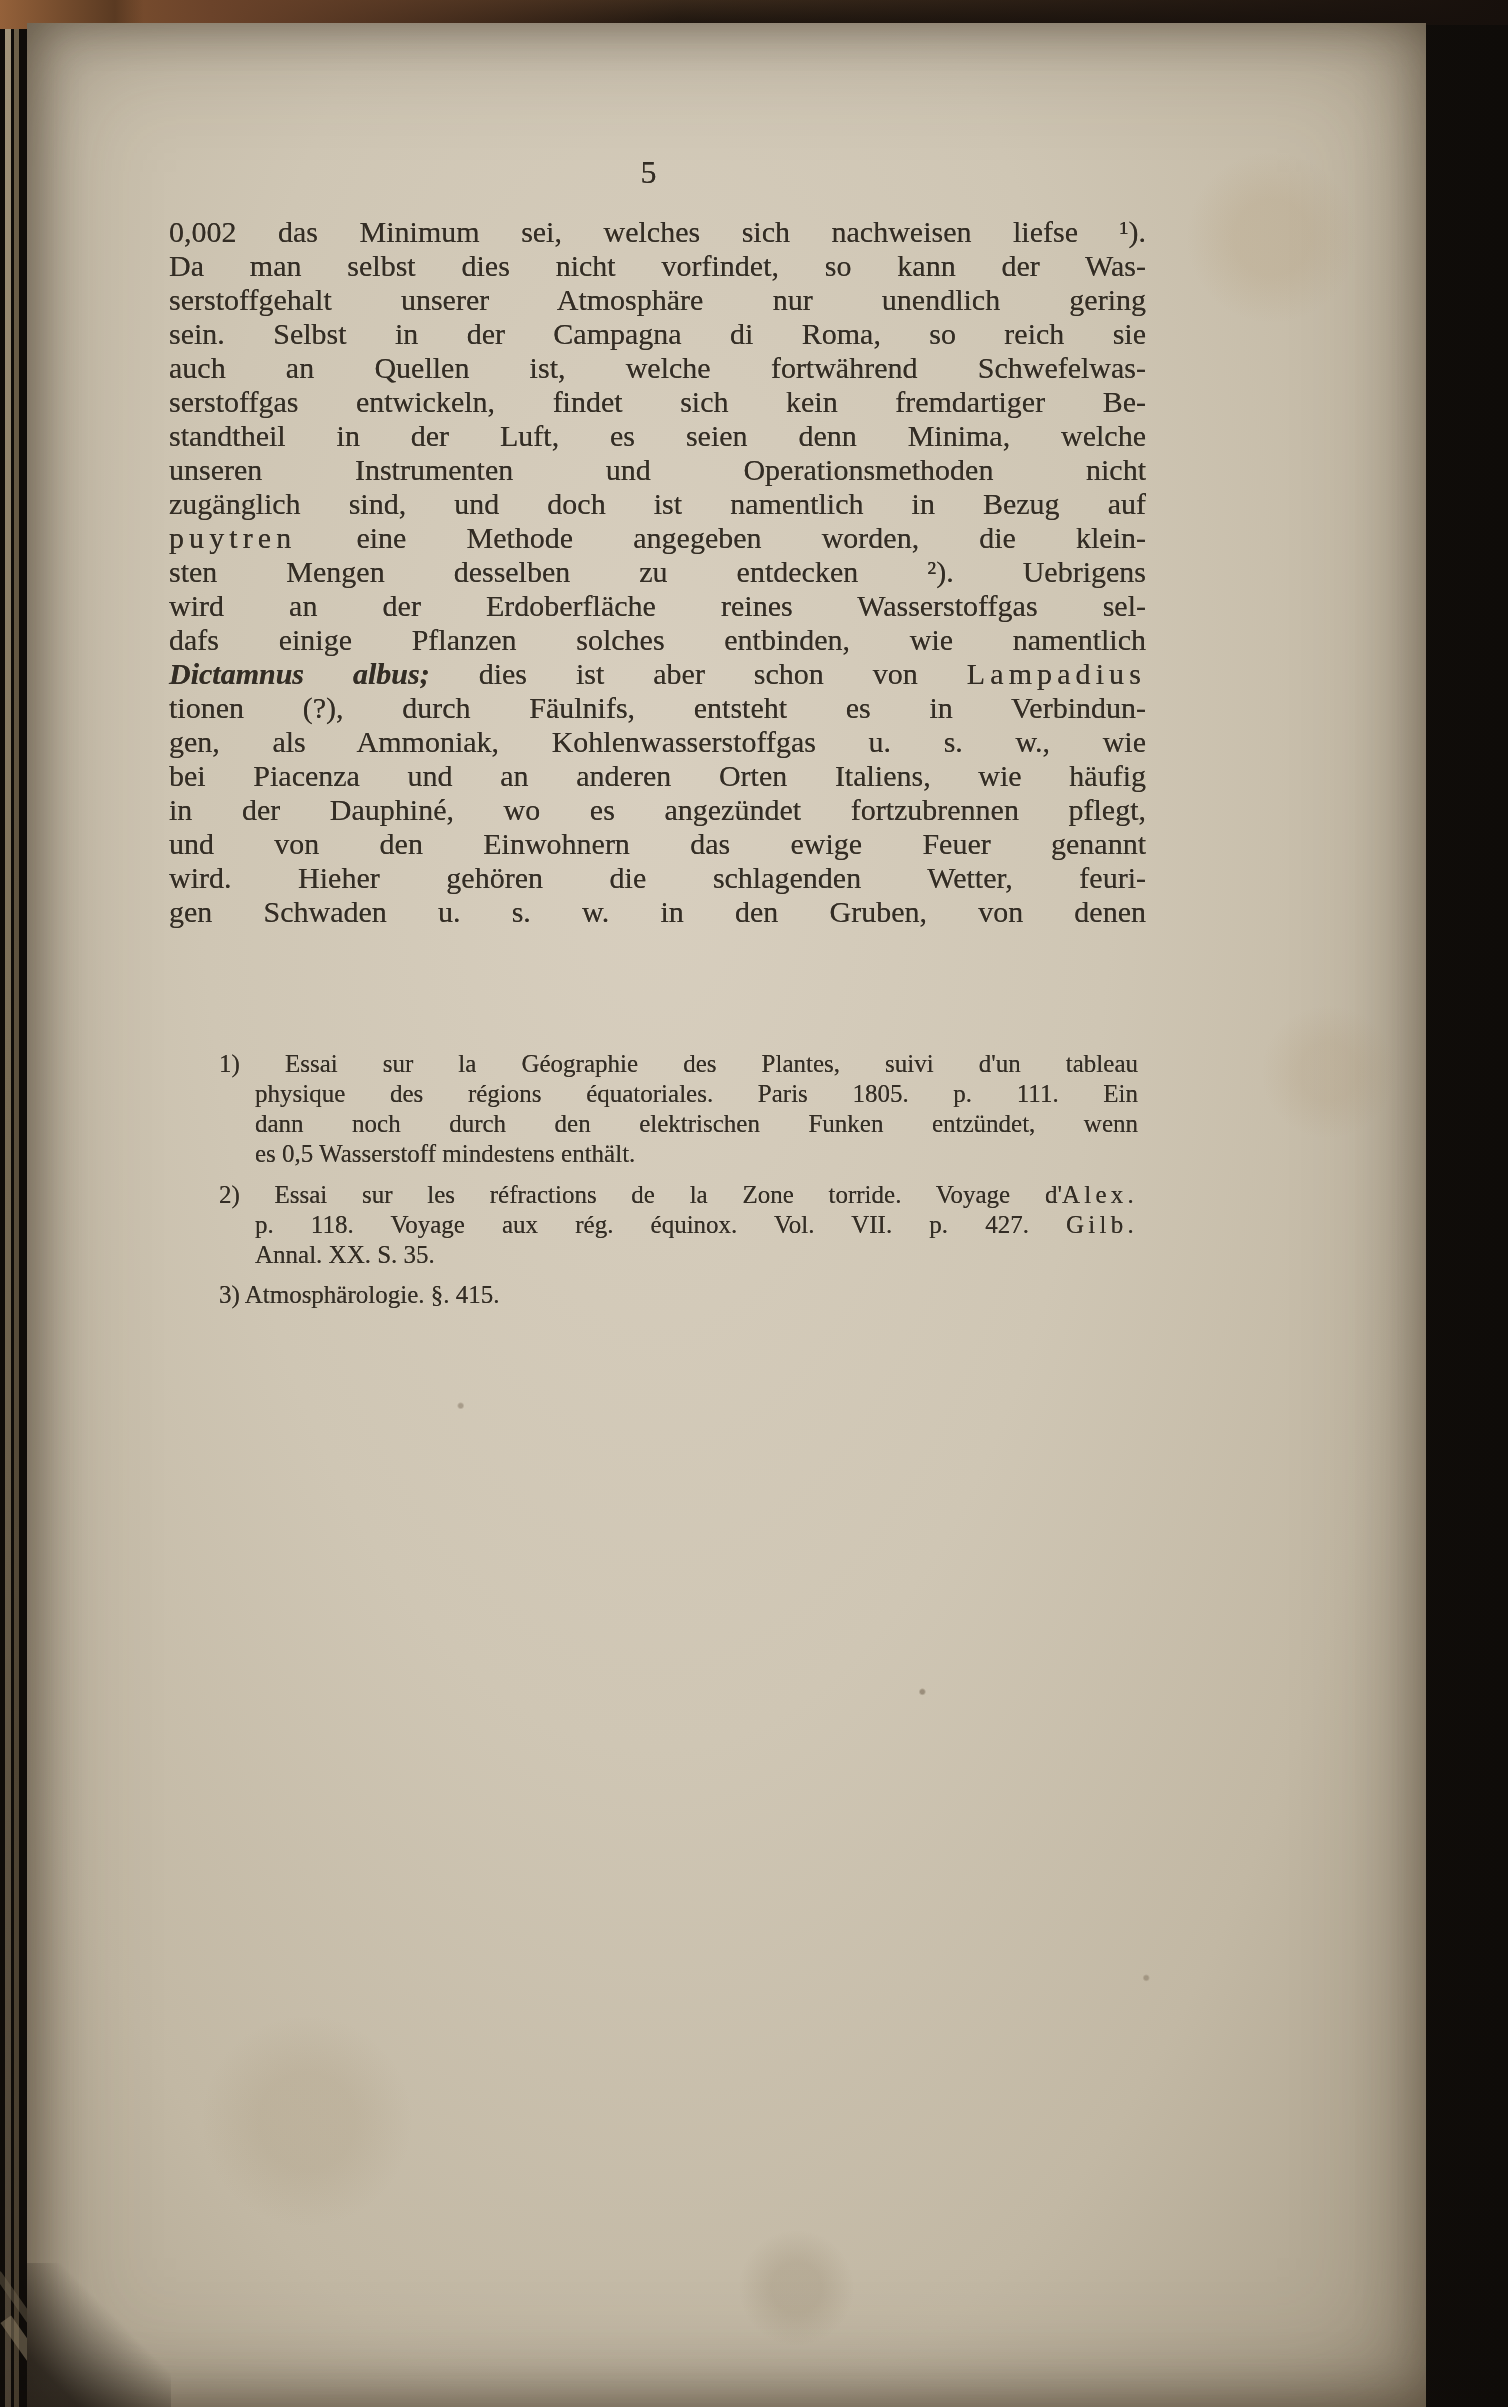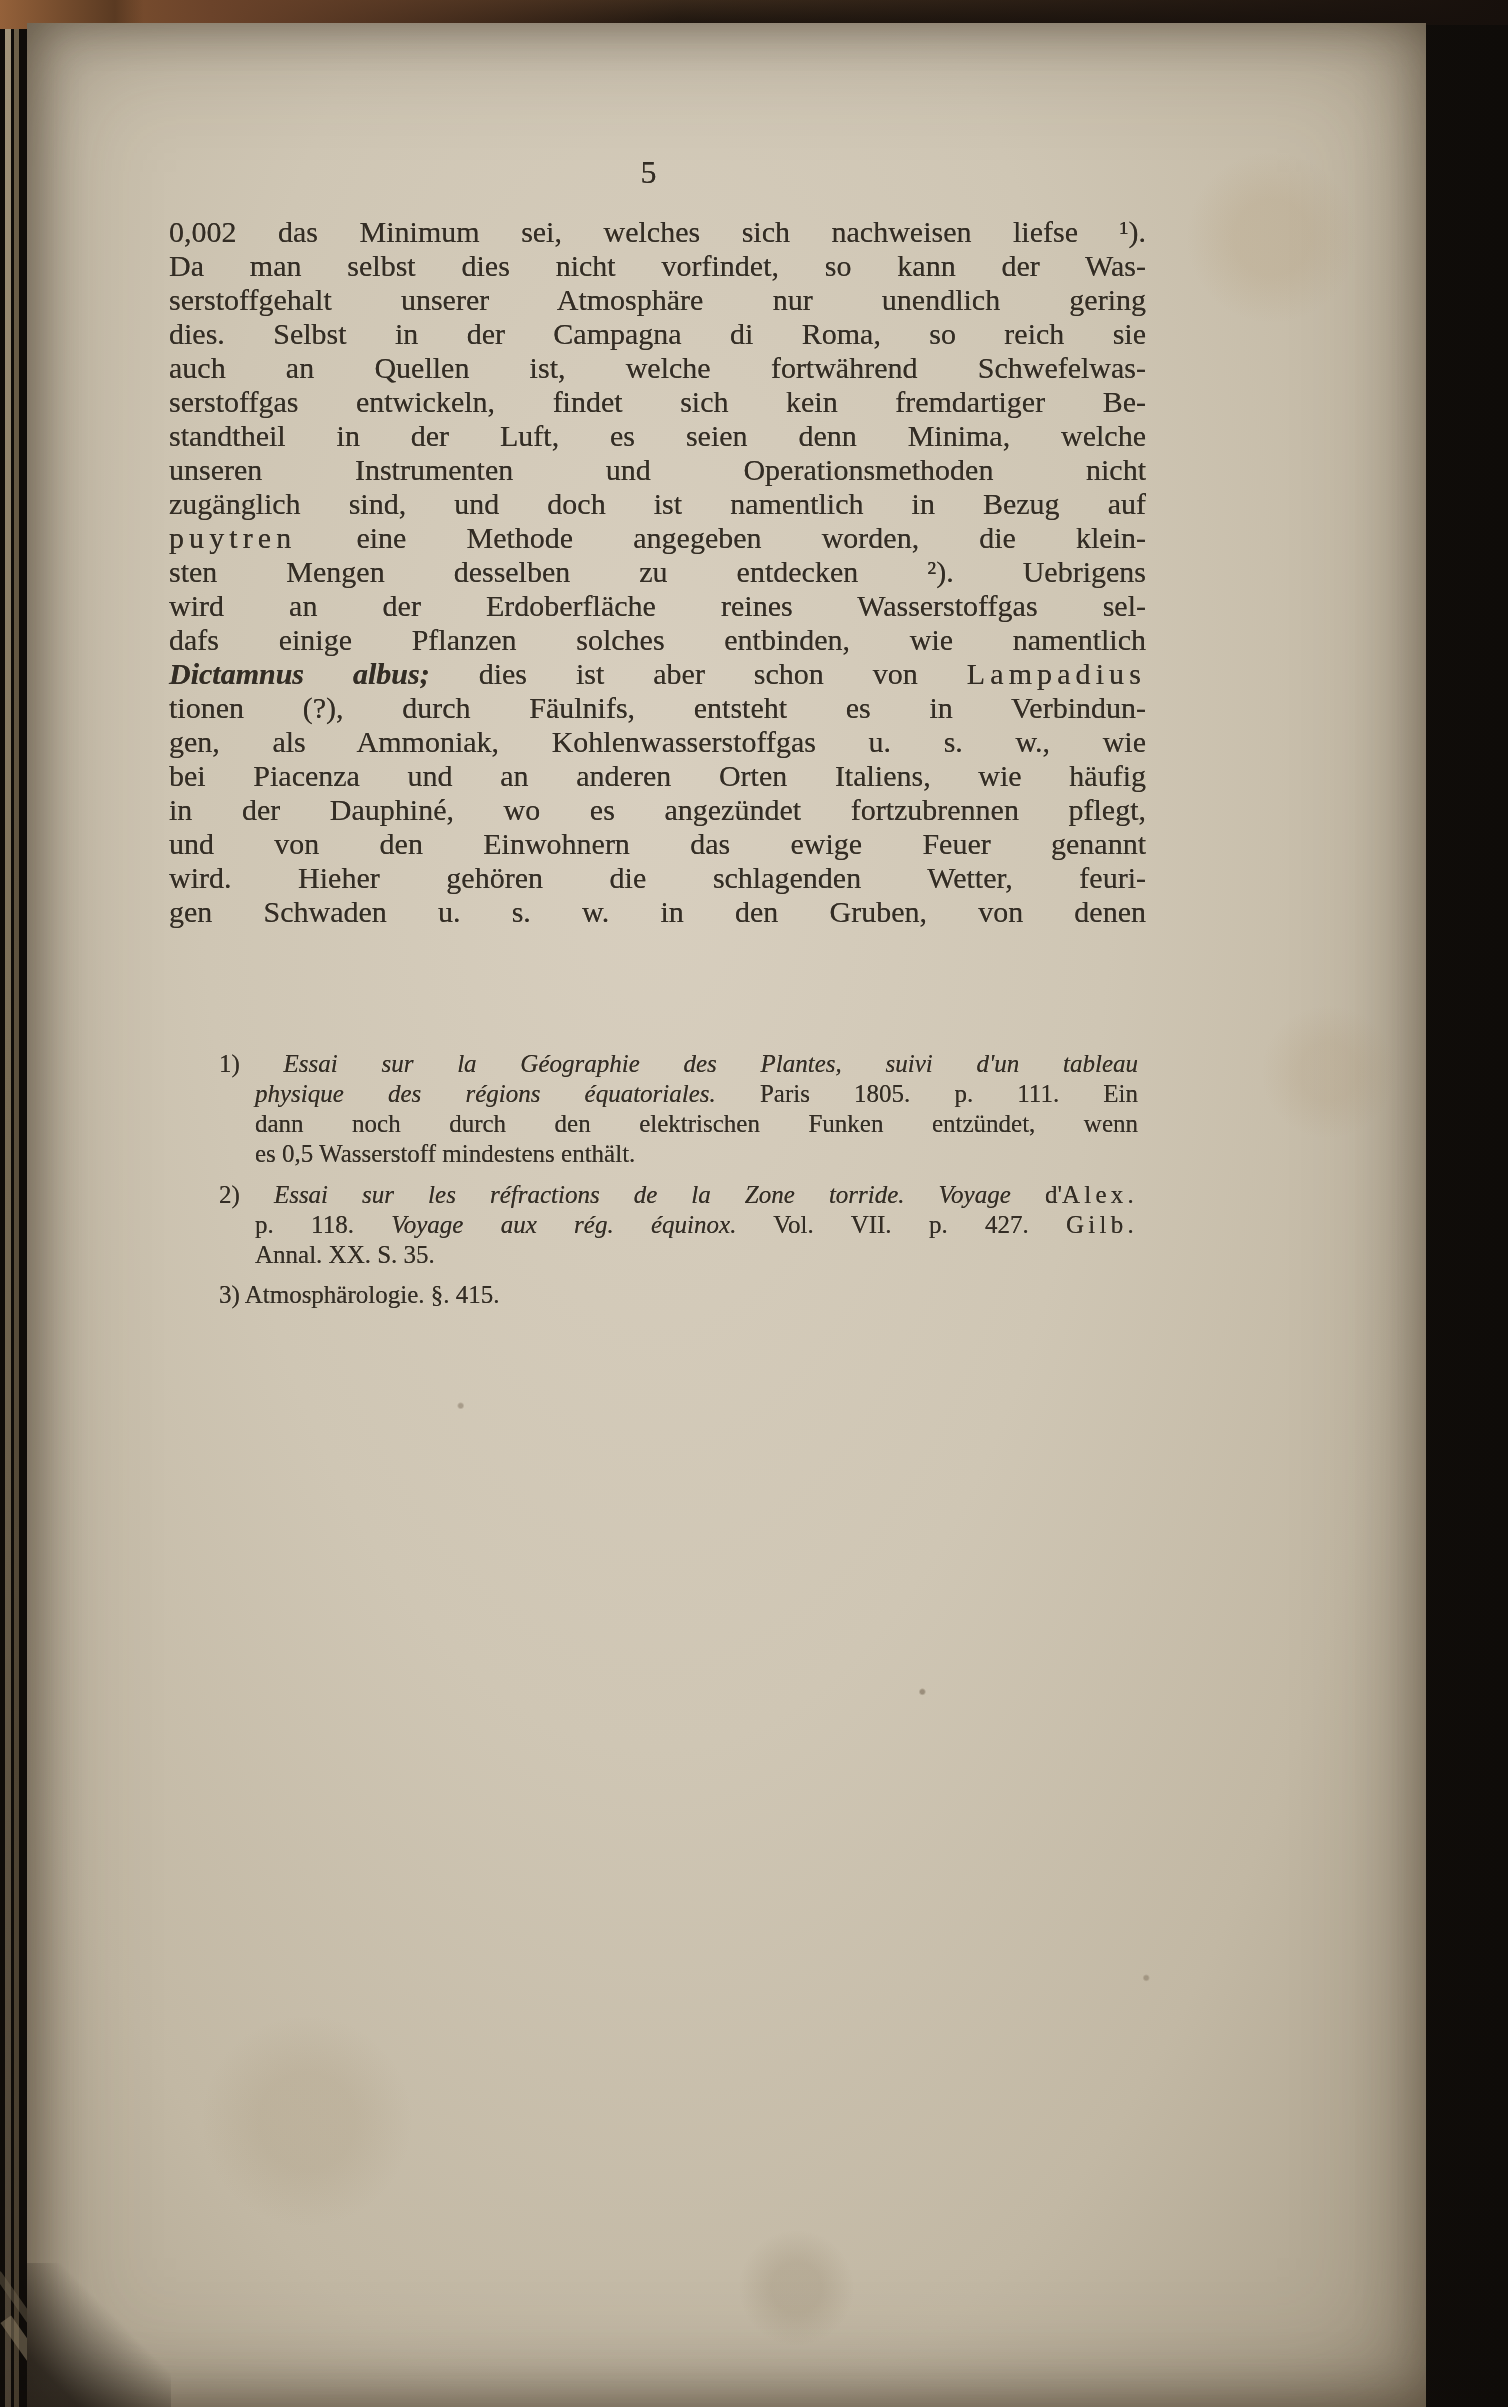--- a/index.html
+++ b/index.html
@@ -81,21 +81,21 @@
   .footnotes {
     position:absolute; top:1026px; left:58px; width:919px;
     font-size:25px; line-height:30px;
   }
   .footnote + .footnote { margin-top:10.6px; }
   .tline { white-space:normal; }
   .just { text-align:justify; text-align-last:justify; }
   .fn-line { padding-left:36px; }
   .fn-line.first { text-indent:-36px; }
   .s-r { }
-  .s-i { font-style:italic; }
+  .s-i { }
   .s-bi { font-style:italic; font-weight:bold; }
   .s-sp { letter-spacing:.17em; }
 </style>
 </head>
 <body>
 
 <div class="screen">
   <div class="spine"></div>
   <div class="edge-strip-1"></div>
   <div class="edge-strip-2"></div>
@@ -107,21 +107,21 @@
   <div class="paper">
     <div class="paper-texture"></div>
     <div class="bl-shadow"></div>
 
     <div class="textblock">
       <div class="page-number">5</div>
       <div class="body-lines" id="body-lines">
           <div class="tline just"><span class="s-r">0,002 das Minimum sei, welches sich nachweisen liefse ¹).</span></div>
           <div class="tline just"><span class="s-r">Da man selbst dies nicht vorfindet, so kann der Was-</span></div>
           <div class="tline just"><span class="s-r">serstoffgehalt unserer Atmosphäre nur unendlich gering</span></div>
-          <div class="tline just"><span class="s-r">dies.  Selbst in der Campagna di Roma, so reich sie</span></div>
+          <div class="tline just"><span class="s-r">sein.  Selbst in der Campagna di Roma, so reich sie</span></div>
           <div class="tline just"><span class="s-r">auch an Quellen ist, welche fortwährend Schwefelwas-</span></div>
           <div class="tline just"><span class="s-r">serstoffgas entwickeln, findet sich kein fremdartiger Be-</span></div>
           <div class="tline just"><span class="s-r">standtheil in der Luft, es seien denn Minima, welche</span></div>
           <div class="tline just"><span class="s-r">unseren Instrumenten und Operationsmethoden nicht</span></div>
           <div class="tline just"><span class="s-r">zugänglich sind, und doch ist namentlich in Bezug auf</span></div>
           <div class="tline just"><span class="s-sp">puytren</span><span class="s-r"> eine Methode angegeben worden, die klein-</span></div>
           <div class="tline just"><span class="s-r">sten Mengen desselben zu entdecken ²).  Uebrigens</span></div>
           <div class="tline just"><span class="s-r">wird an der Erdoberfläche reines Wasserstoffgas sel-</span></div>
           <div class="tline just"><span class="s-r">dafs einige Pflanzen solches entbinden, wie namentlich</span></div>
           <div class="tline just"><span class="s-bi">Dictamnus albus;</span><span class="s-r"> dies ist aber schon von </span><span class="s-sp">Lampadius</span></div>

